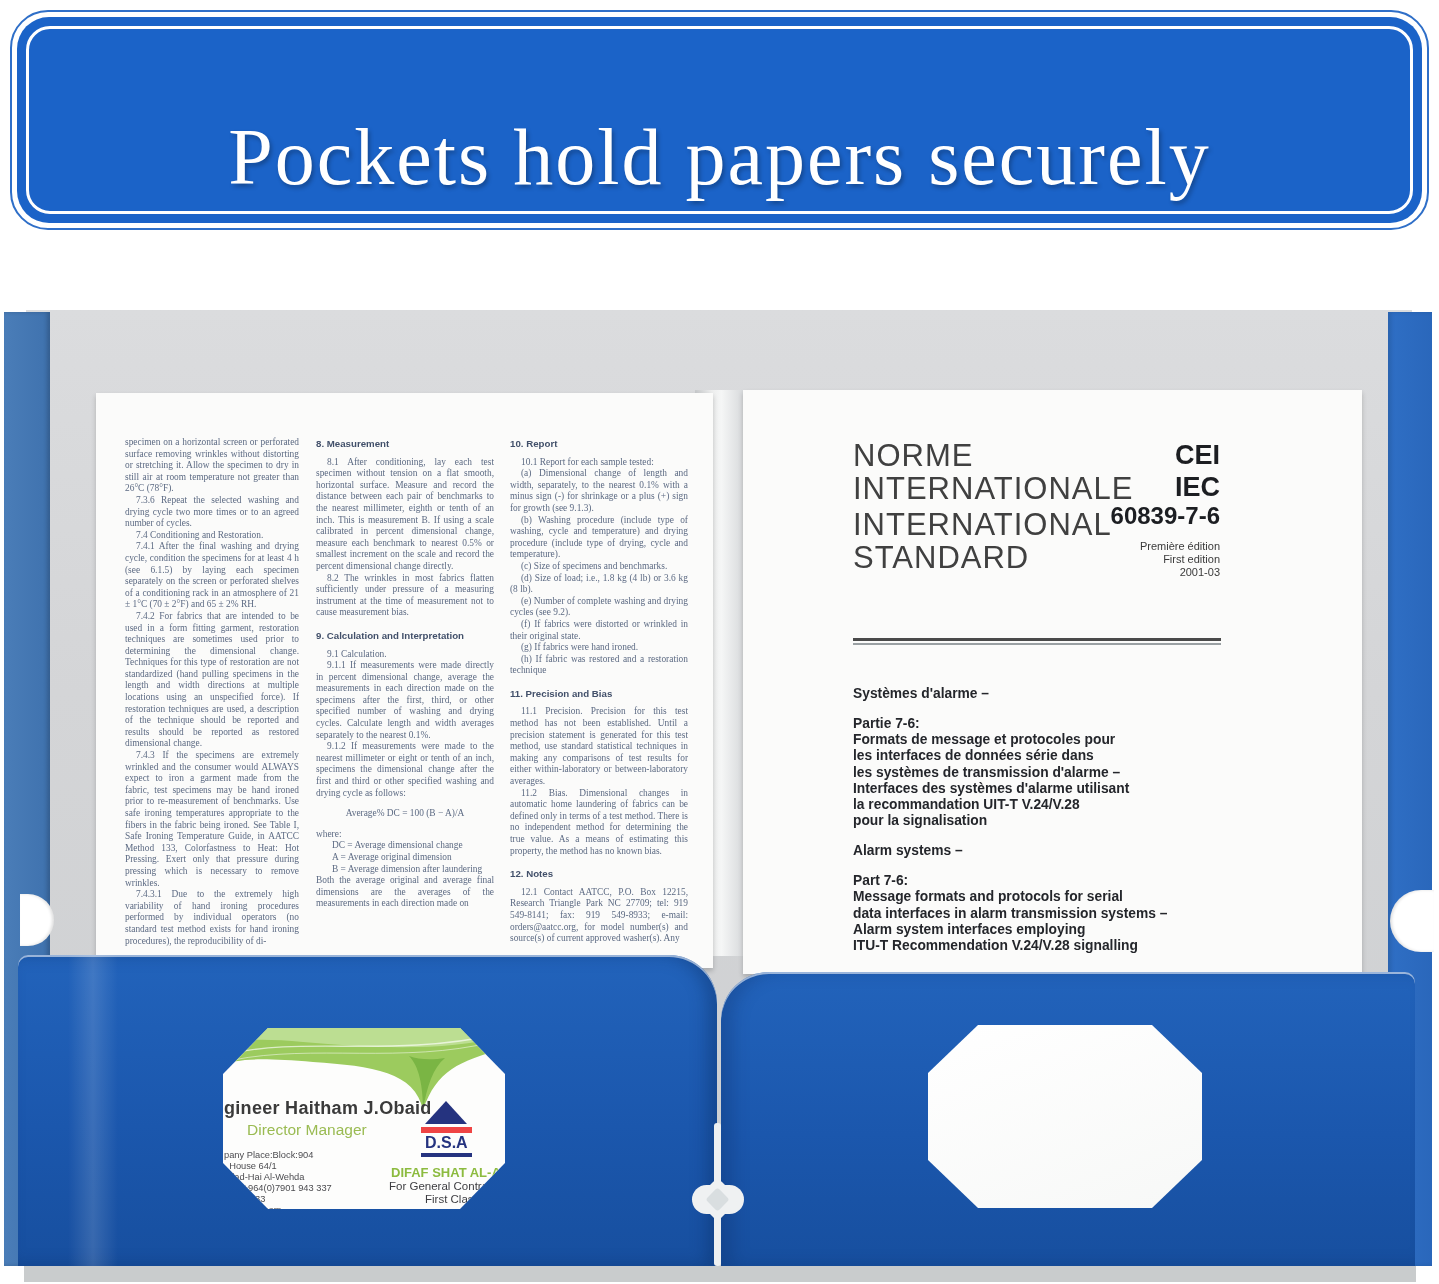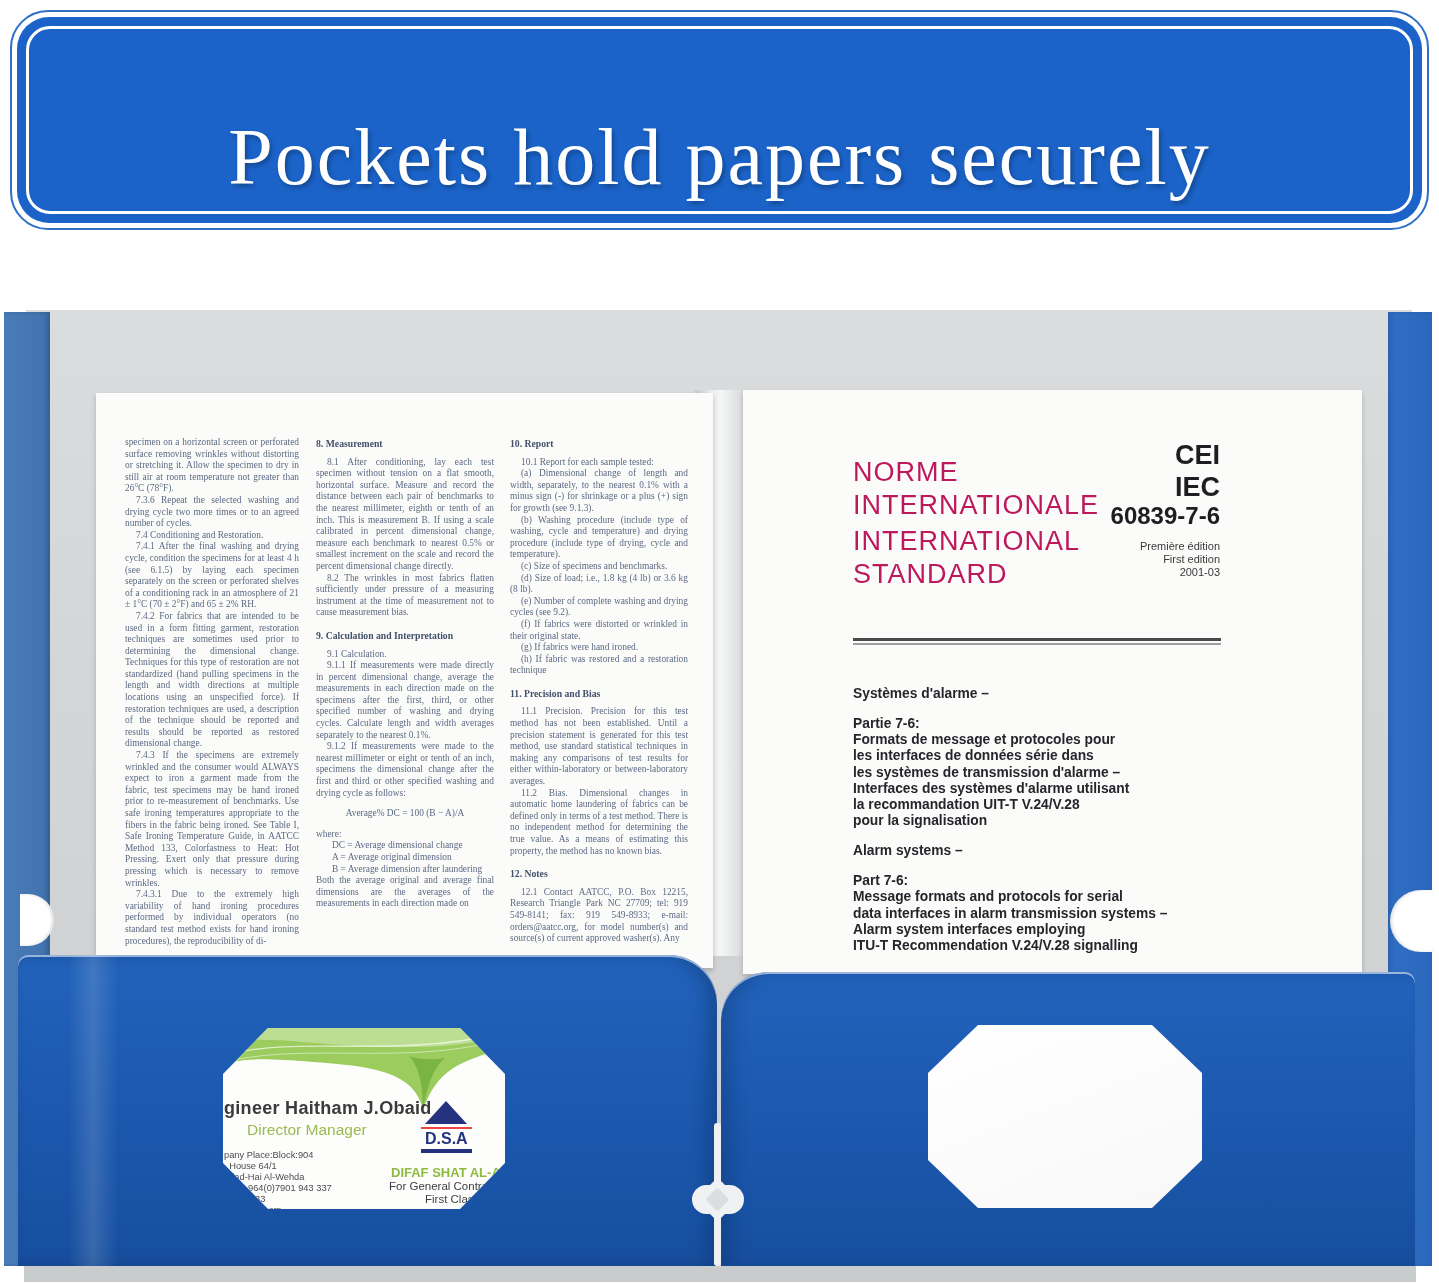--- a/index.html
+++ b/index.html
@@ -30,30 +30,30 @@
   .page{background:#fbfbfa;box-shadow:0 3px 5px rgba(0,0,0,.20);}
   .left-page{left:70px;top:393px;width:617px;height:575px;overflow:hidden;margin-left:26px;}
   .right-page{left:743px;top:390px;width:619px;height:584px;overflow:hidden;}
 
   
   .col{position:absolute;top:44px;bottom:0;font-family:"Liberation Serif",serif;
     font-size:9.4px;line-height:11.6px;color:#5c6a83;text-align:justify;overflow:hidden;}
   .col-1{left:29px;width:174px;}
   .col-2{left:220px;width:178px;}
   .col-3{left:414px;width:178px;}
-  .blk-h{font-family:Liberation Serif, serif;font-weight:bold;font-size:9.7px;
+  .blk-h{font-family:Liberation Sans, sans-serif;font-weight:bold;font-size:9.7px;
     color:#42506a;margin:11px 0 7px;text-align:left;text-indent:0;}
   .col .blk-h:first-child{margin-top:1px;}
   .blk-p{text-indent:11px;}
   .blk-p0{text-indent:0;}
   .blk-f{text-indent:0;text-align:center;margin:9px 0;}
   .blk-d{text-indent:0;padding-left:16px;text-align:left;}
 
   
-  .rp-h{left:110px;font-size:27px;letter-spacing:1px;color:#be185d;line-height:33px;margin-top:17px;}
+  .rp-h{left:110px;font-size:31px;letter-spacing:1px;color:#404040;line-height:33px;}
   .rp-h1{top:49px;}
   .rp-h2{top:118px;}
   .rp-right{right:142px;text-align:right;color:#1c1e22;}
   .rp-cei{top:49px;font-size:27px;font-weight:bold;line-height:32px;}
   .rp-num{top:112px;font-size:24px;font-weight:bold;}
   .rp-ed{top:150px;font-size:11px;line-height:13px;color:#3a3a3a;}
   .rp-rule{left:110px;top:248px;width:368px;height:7px;
     border-top:3px solid #4a4a4a;}
   .rp-rule::after{content:"";position:absolute;left:0;right:0;top:2px;
     border-top:2px solid #9aa0a3;}
@@ -83,21 +83,21 @@
   
   .card-name{left:1px;top:70px;font-size:18px;font-weight:bold;color:#3a3a3a;
     letter-spacing:.3px;white-space:nowrap;}
   .card-title{left:24px;top:93px;font-size:15.5px;color:#9abb52;white-space:nowrap;}
   .card-address{left:1px;top:122px;font-size:9.3px;line-height:10.9px;color:#4c4c50;}
   .card-address .line{white-space:nowrap;}
   .dsa-roof{left:202px;top:73px;width:0;height:0;
     border-left:21px solid transparent;border-right:21px solid transparent;
     border-bottom:23px solid #25337f;}
   .dsa-text{left:198px;top:99px;font-size:16px;font-weight:bold;color:#25337f;
-    border-top:2px solid #ef4444;border-bottom:4px solid #25337f;padding:0 4px;line-height:20px;}
+    border-top:6px solid #ef4444;border-bottom:4px solid #25337f;padding:0 4px;line-height:20px;}
   .card-company{left:168px;top:137px;font-size:13px;font-weight:bold;color:#8cbb3f;white-space:nowrap;}
   .card-sub{left:166px;top:152px;font-size:11.5px;color:#3e3e42;white-space:nowrap;}
   .card-sub2{left:202px;top:165px;font-size:11.5px;color:#3e3e42;white-space:nowrap;}
 
   
   .notch-left{left:20px;top:894px;width:34px;height:52px;background:#ffffff;
     border-radius:0 26px 26px 0;box-shadow:inset -2px 0 3px rgba(0,0,0,.12);}
   .notch-right{left:1390px;top:890px;width:44px;height:62px;background:#ffffff;
     border-radius:31px 0 0 31px;box-shadow:inset 2px 0 3px rgba(0,0,0,.12);}
   .slit{left:714px;top:1123px;width:7px;height:143px;background:#eef0f1;border-radius:3px;}

